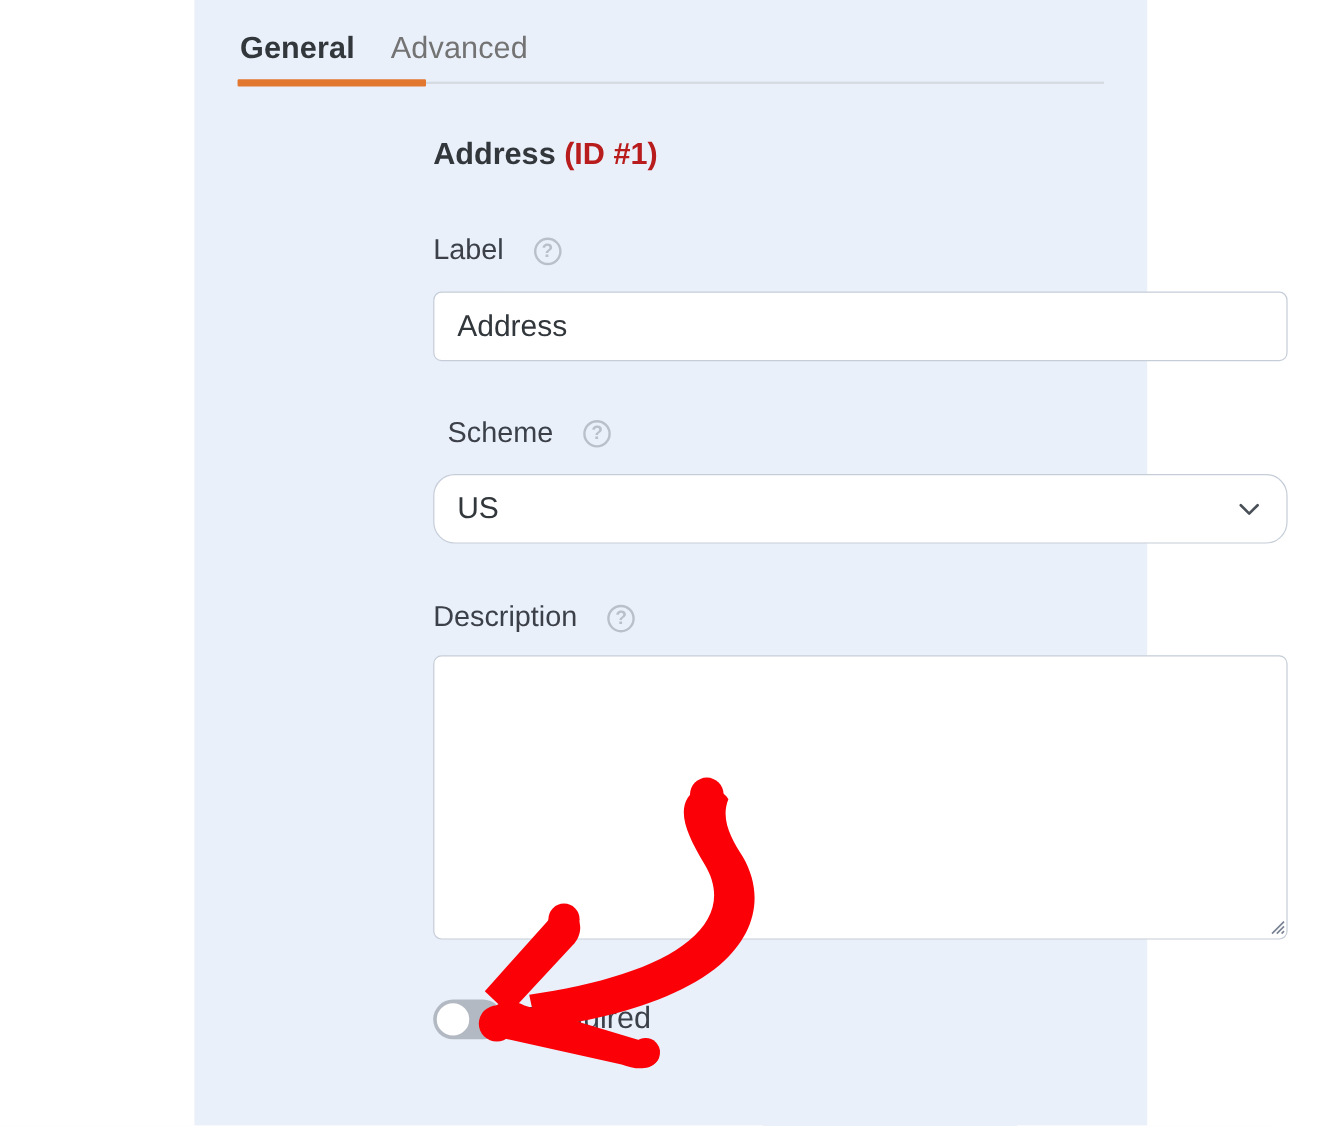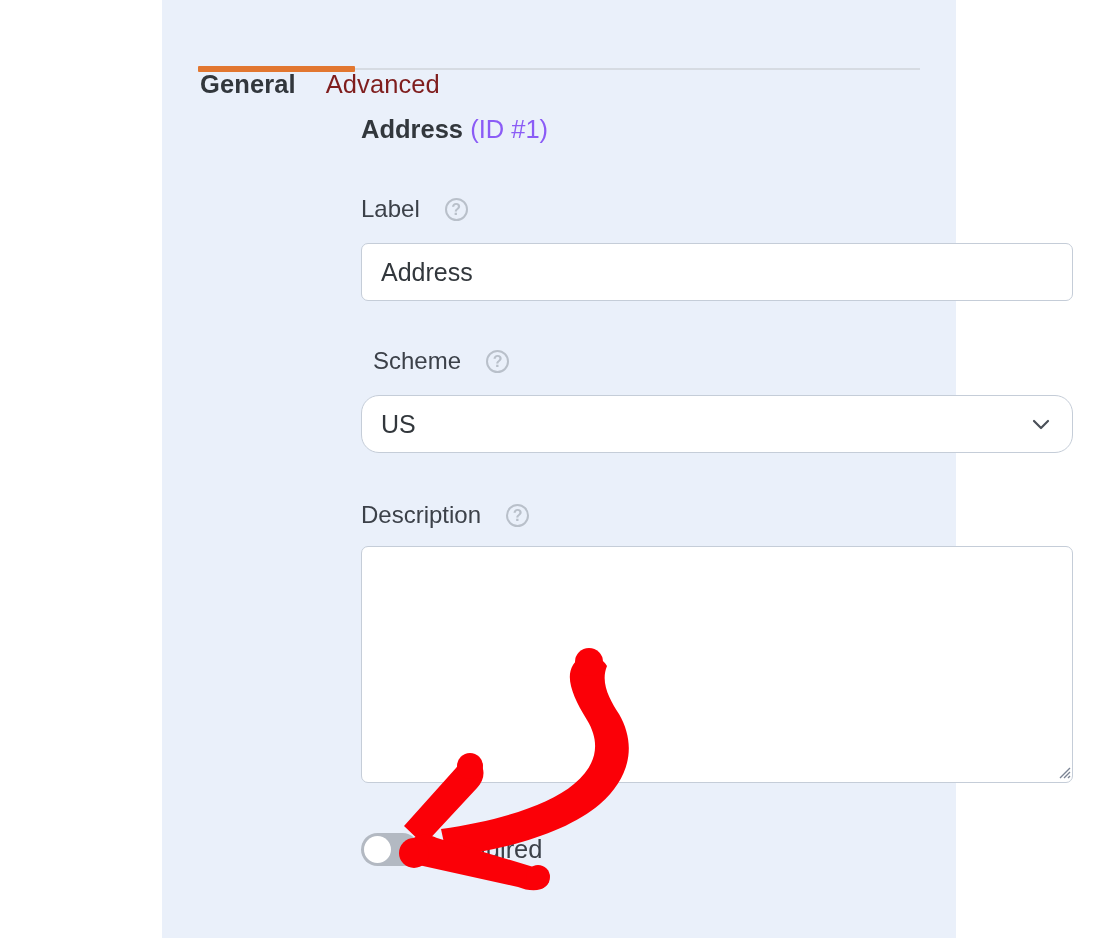--- a/index.html
+++ b/index.html
@@ -39,25 +39,24 @@
     left: 36px;
     top: 0;
     width: 722px;
   }
   .tabs {
     display: flex;
     align-items: flex-end;
     height: 70px;
     gap: 30px;
     padding-left: 2px;
-    margin-top: 44px;
   }
   .tab {
     font-size: 25.5px;
-    color: #7f1d1d;
+    color: #737373;
     padding-bottom: 17px;
     line-height: 1;
     cursor: pointer;
     white-space: nowrap;
     letter-spacing: 0.1px;
   }
   .tab.active {
     font-weight: bold;
     color: #32373c;
   }
@@ -83,21 +82,21 @@
   .field-title {
     position: absolute;
     left: 199px;
     top: 117px;
     font-size: 25.5px;
     line-height: 1;
     color: #32373c;
     white-space: nowrap;
   }
   .field-title .name { font-weight: bold; }
-  .field-title .fid { color: #8b5cf6; font-weight: normal; }
+  .field-title .fid { color: #b91c1c; font-weight: bold; }
 
   
   .field-label {
     position: absolute;
     display: flex;
     align-items: center;
     gap: 25px;
     font-size: 24px;
     color: #3c4149;
     line-height: 1;

